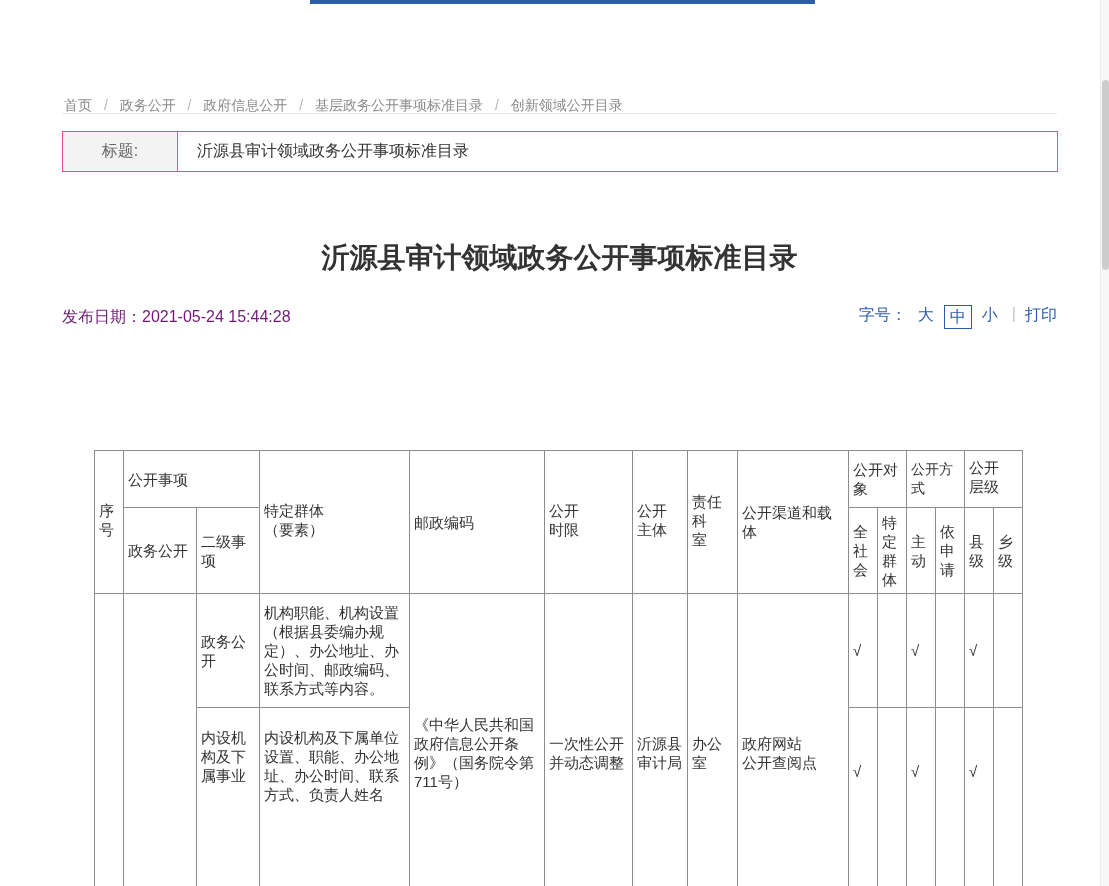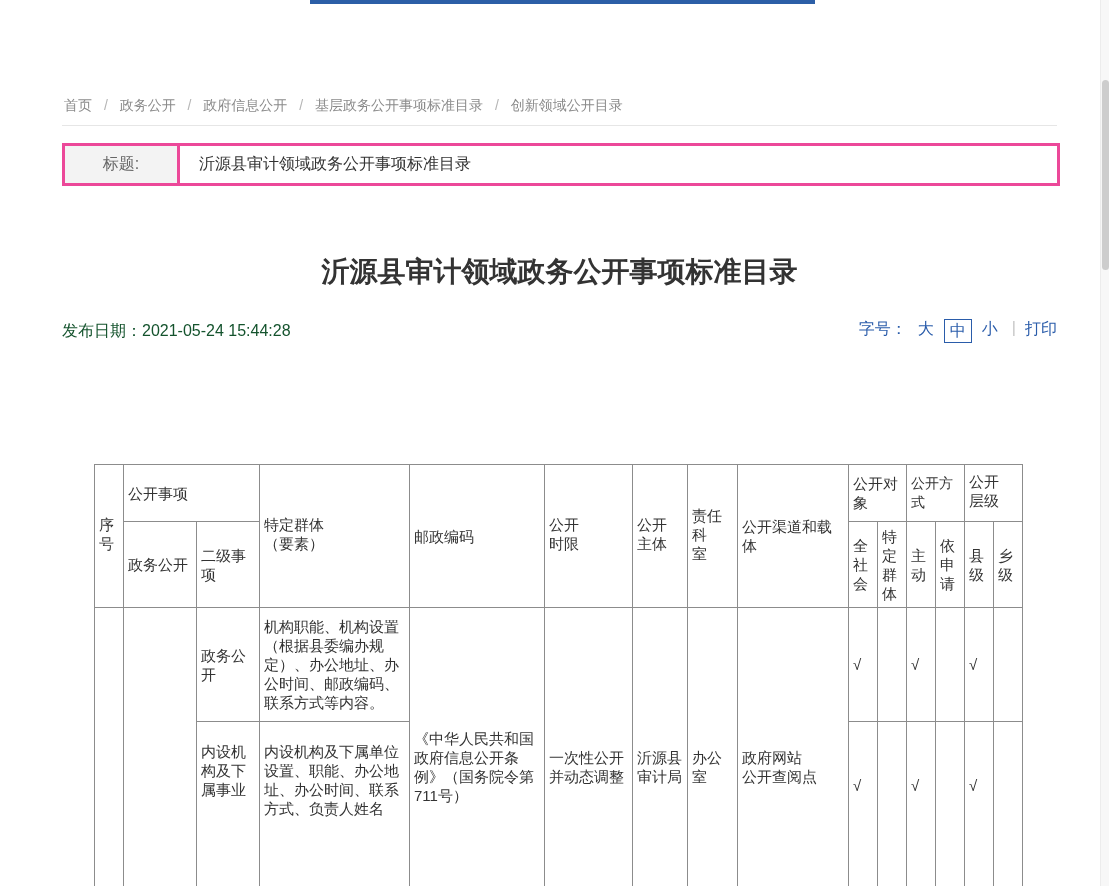--- a/index.html
+++ b/index.html
@@ -13,34 +13,34 @@
   
   .topbar { position:absolute; top:0; left:310px; width:505px; height:4px; background:#2c5fa7; }
 
   
   .scrollbar { position:absolute; top:0; right:0; width:9px; height:886px; background:#f7f7f7; border-left:1px solid #ececec; }
   .scrollbar-thumb { position:absolute; top:80px; left:1px; width:7px; height:190px; background:#cdcdcd; border-radius:4px; }
 
   .content { width:995px; margin-left:62px; }
 
   
-  .breadcrumb { padding:98px 0 12px 2px; border-bottom:1px solid #e6e6e6; font-size:14px; color:#8b8b8b; line-height:15px; }
+  .breadcrumb { padding:98px 0 0 2px; border-bottom:1px solid #e6e6e6; font-size:14px; color:#8b8b8b; line-height:15px; }
   .breadcrumb a { color:#8b8b8b; text-decoration:none; cursor:pointer; }
   .breadcrumb .sep { color:#b5b5b5; margin:0 8px; }
 
   
   .info-table { border-collapse:collapse; table-layout:fixed; width:995px; margin-top:17px; font-size:16px; color:#333; }
-  .info-table td { border:3px solid #ec4899; height:40px; vertical-align:middle; }
+  .info-table td { border:1px solid #ec4899; height:40px; vertical-align:middle; }
   .info-table td.lbl { background:#f3f3f3; color:#666; text-align:center; }
   .info-table td.val { padding-left:19px; background:#fff; }
 
   
   .article-title { margin-top:66px; text-align:center; font-size:28px; font-weight:bold; color:#333; line-height:40px; }
   .meta-row { margin-top:26px; display:flex; justify-content:space-between; align-items:center; height:26px; }
-  .pub { font-size:16px; color:#14532d; }
+  .pub { font-size:16px; color:#701a75; }
   .tools { display:flex; font-size:16px; color:#2a5caa; }
   .tools .lbl { color:#2a5caa; margin-right:6px; }
   .tools .fs { color:#2a5caa; margin:0 5px; cursor:pointer; }
   .tools .fs.active { border:1px solid #2a5caa; padding:0 5px; line-height:22px; }
   .tools .bar { color:#c5c5c5; margin:0 9px; }
   .tools .print { color:#2a5caa; cursor:pointer; }
 
   
   .catalog-wrap { margin-top:120px; margin-left:32px; }
   .catalog { border-collapse:collapse; table-layout:fixed; width:928px; font-size:15px; line-height:19px; color:#333; }

